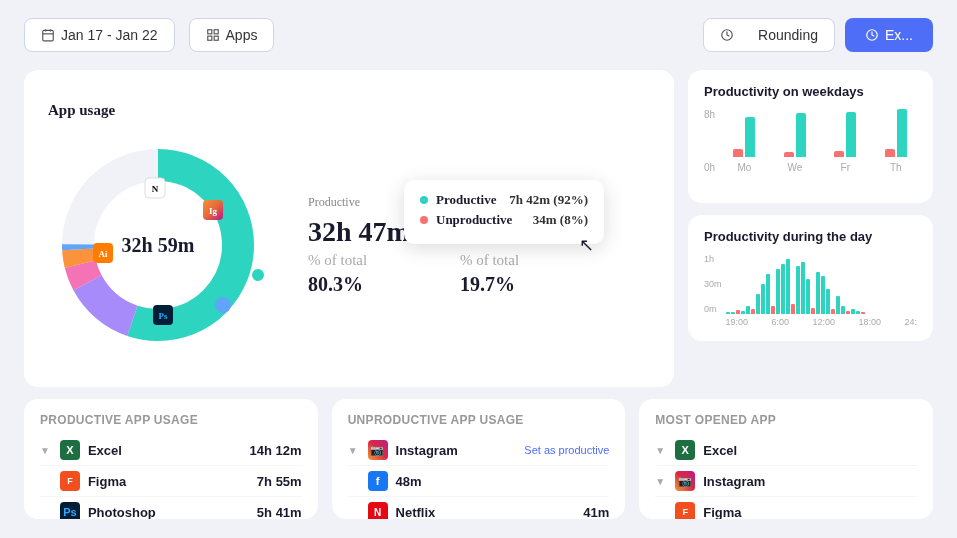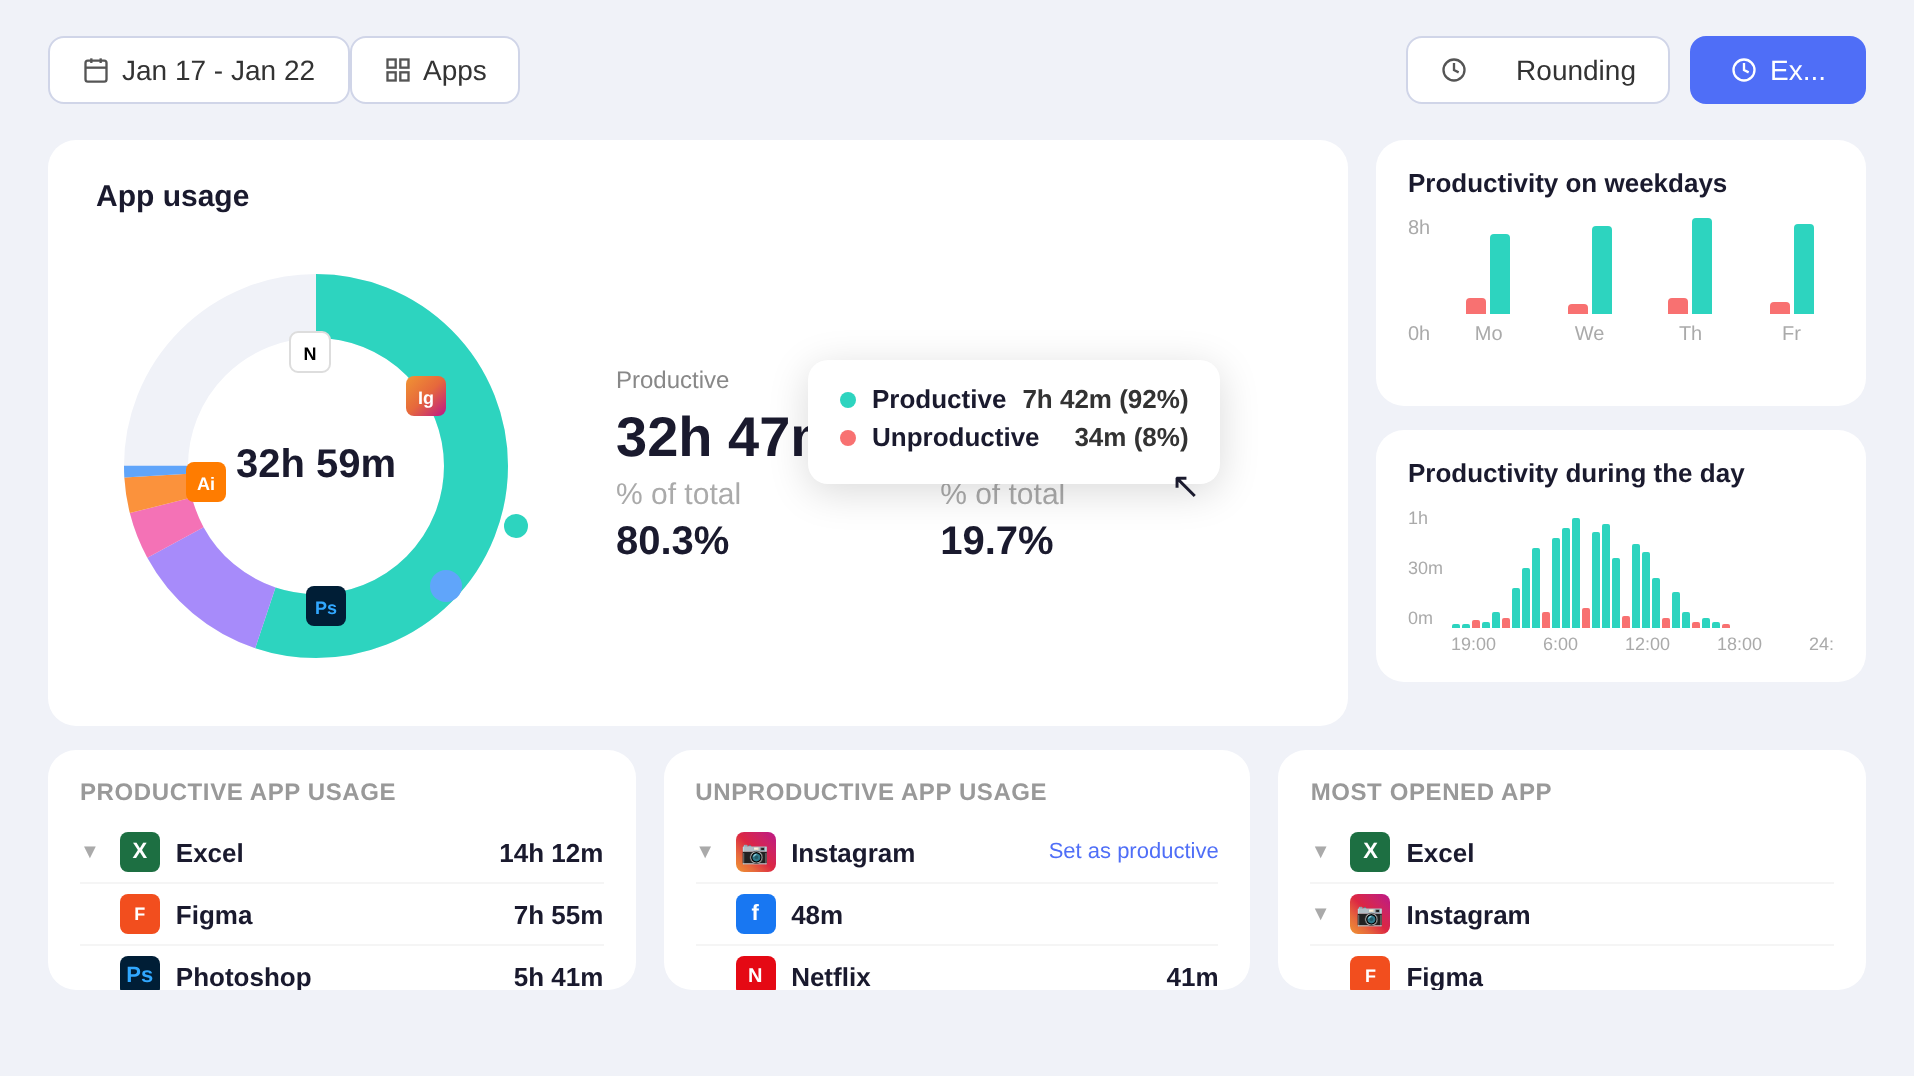--- a/index.html
+++ b/index.html
@@ -14,21 +14,21 @@
     }
 
     
     .topbar {
       display: flex;
       align-items: center;
       padding: 18px 24px;
       gap: 12px;
       background: #f0f2f8;
     }
-    .topbar-left { display: flex; gap: 0; flex: 1; }
+    .topbar-left { display: flex; gap: 14px; flex: 1; }
     .topbar-btn {
       display: flex; align-items: center; gap: 6px;
       border: 1.5px solid #d0d5e8;
       border-radius: 8px;
       padding: 8px 16px;
       background: #fff;
       cursor: pointer;
       font-size: 14px;
       font-weight: 500;
       color: #333;
@@ -62,22 +62,23 @@
       display: grid;
       grid-template-columns: 650px 1fr;
       gap: 14px;
       padding: 0 24px;
     }
 
     
     .app-usage-card {
       background: #fff;
       border-radius: 14px;
-      padding: 20px 24px;
+      padding: 32px 24px;
       position: relative;
+      font-family: Liberation Serif, serif;
     }
     .card-title {
       font-size: 15px;
       font-weight: 700;
       color: #1a1a2e;
       margin-bottom: 16px;
     }
 
     .app-usage-content {
       display: flex;
@@ -440,32 +441,32 @@
           <div class="bar-group">
             <div class="bars-stack" style="height:60px; align-items:flex-end;">
               <div class="bar bar-red" style="height:5px;"></div>
               <div class="bar bar-green" style="height:44px;"></div>
             </div>
             <div class="bar-label">We</div>
           </div>
 
           <div class="bar-group">
             <div class="bars-stack" style="height:60px; align-items:flex-end;">
+              <div class="bar bar-red" style="height:6px;"></div>
+              <div class="bar bar-green" style="height:45px;"></div>
+            </div>
+            <div class="bar-label">Fr</div>
+          </div>
+
+          <div class="bar-group">
+            <div class="bars-stack" style="height:60px; align-items:flex-end;">
               <div class="bar bar-red" style="height:8px;"></div>
               <div class="bar bar-green" style="height:48px;"></div>
             </div>
             <div class="bar-label">Th</div>
-          </div>
-
-          <div class="bar-group">
-            <div class="bars-stack" style="height:60px; align-items:flex-end;">
-              <div class="bar bar-red" style="height:6px;"></div>
-              <div class="bar bar-green" style="height:45px;"></div>
-            </div>
-            <div class="bar-label">Fr</div>
           </div>
         </div>
       </div>
     </div>
 
     <div class="chart-card">
       <div class="chart-card-title">Productivity during the day</div>
       <div style="display:flex;">
         <div class="day-y-labels">
           <span>1h</span>

